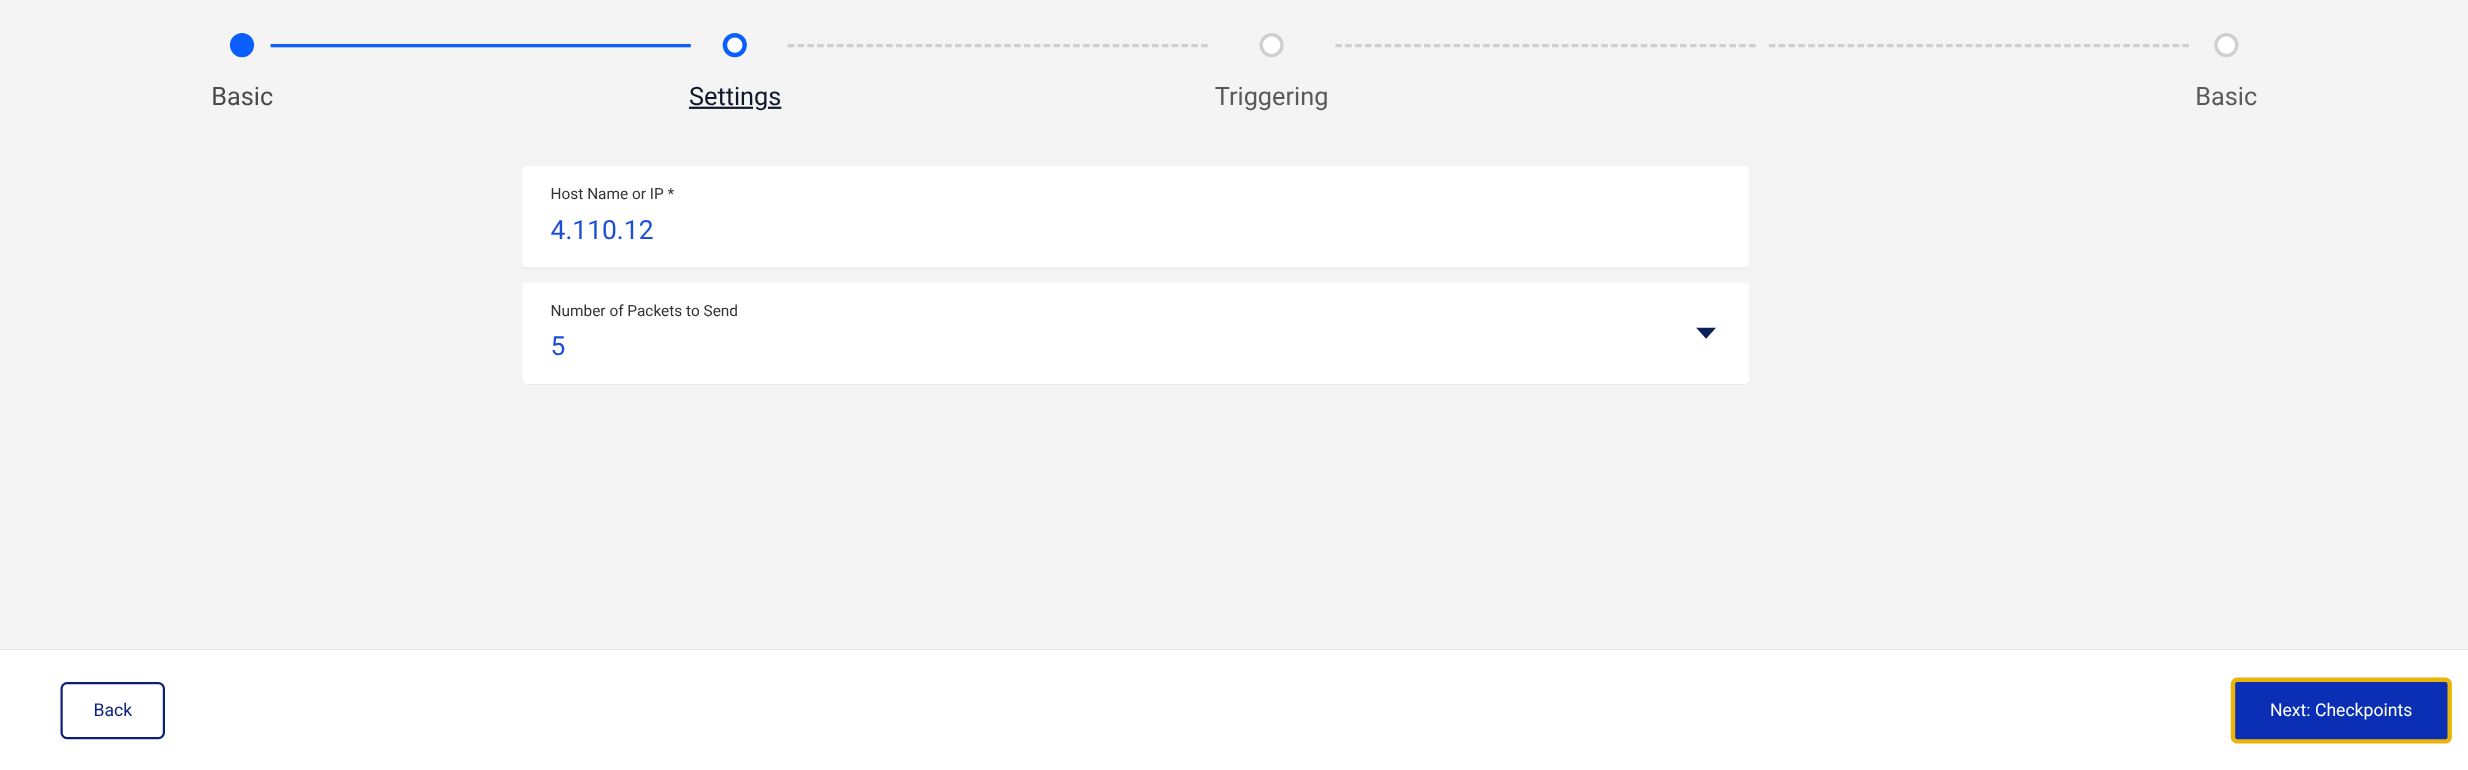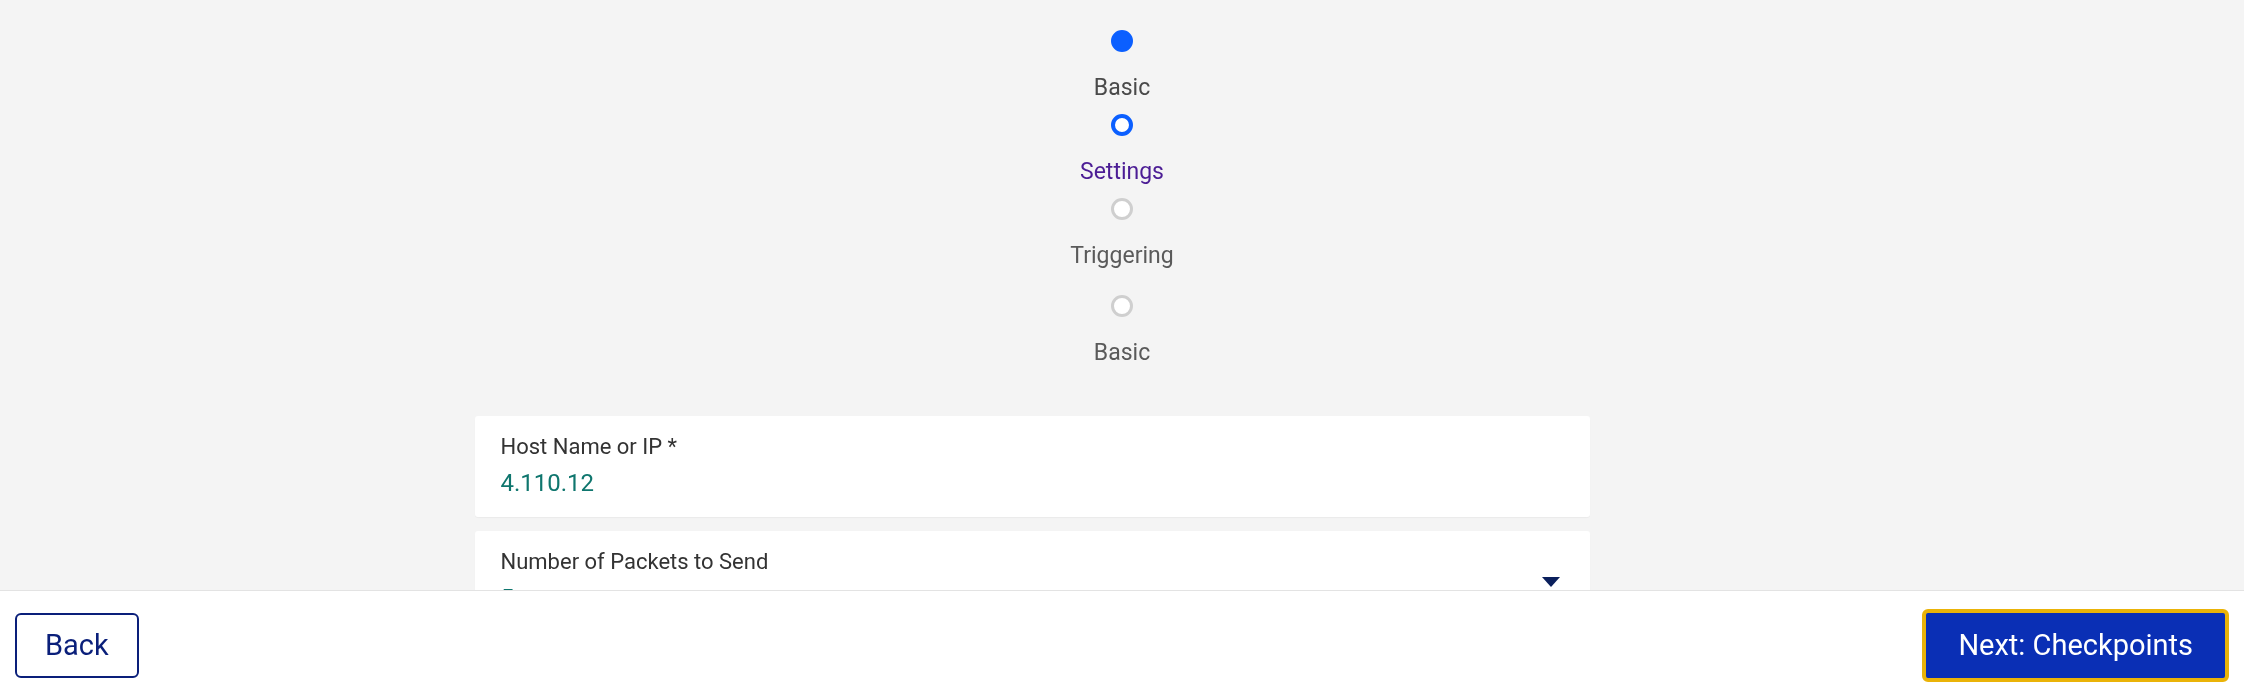--- a/index.html
+++ b/index.html
@@ -14,27 +14,26 @@
       height: 700px;
       position: relative;
     }
     .content-area {
       background: #f4f4f4;
       height: 590px;
       padding-top: 30px;
     }
     .stepper {
       display: flex;
-      align-items: center;
+      align-items: flex-start;
       justify-content: space-between;
       margin: 0 auto;
       width: 1880px;
       position: relative;
       padding: 0 10px;
-      flex-direction: column;
     }
     .step {
       display: flex;
       flex-direction: column;
       align-items: center;
       position: relative;
       flex: 0 0 auto;
       z-index: 2;
     }
     .step-wide {
@@ -61,21 +60,22 @@
       background: #fff;
       border: 4px solid #0b5fff;
     }
     .step-label {
       margin-top: 22px;
       font-size: 23px;
       color: #5a5a5a;
       white-space: nowrap;
     }
     .step-label.current {
-      color: #4c1d95;
+      color: #0f172a;
+      text-decoration: underline;
     }
     .step-label.done {
       color: #4a4a4a;
     }
     .connector {
       flex: 1 1 auto;
       height: 3px;
       margin-top: 10px;
       position: relative;
       z-index: 1;
@@ -99,28 +99,28 @@
     }
     .field-card {
       background: #fff;
       border-radius: 3px;
       padding: 18px 26px 20px 26px;
       margin-bottom: 14px;
       box-shadow: 0 1px 1px rgba(0,0,0,0.04);
       position: relative;
     }
     .field-label {
-      font-size: 22px;
+      font-size: 14px;
       color: #333;
       margin-bottom: 10px;
       font-weight: 400;
     }
     .field-value {
       font-size: 24px;
-      color: #0f766e;
+      color: #1d4ed8;
       border: none;
       outline: none;
       width: 100%;
       background: transparent;
       font-family: inherit;
     }
     .select-wrapper {
       position: relative;
     }
     .select-caret {
@@ -145,26 +145,27 @@
       display: flex;
       align-items: center;
       justify-content: space-between;
       padding: 0 15px;
     }
     .footer-left {
       display: flex;
       gap: 22px;
     }
     .btn {
-      font-size: 29px;
+      font-size: 16px;
       padding: 16px 28px;
       border-radius: 6px;
       cursor: pointer;
       font-family: inherit;
       line-height: 1;
+      margin-left: 40px;
     }
     .btn-outline {
       background: #fff;
       color: #0a1f7a;
       border: 2px solid #0a1f7a;
     }
     .btn-primary {
       background: #0a2fb5;
       color: #fff;
       border: 4px solid #eab308;

